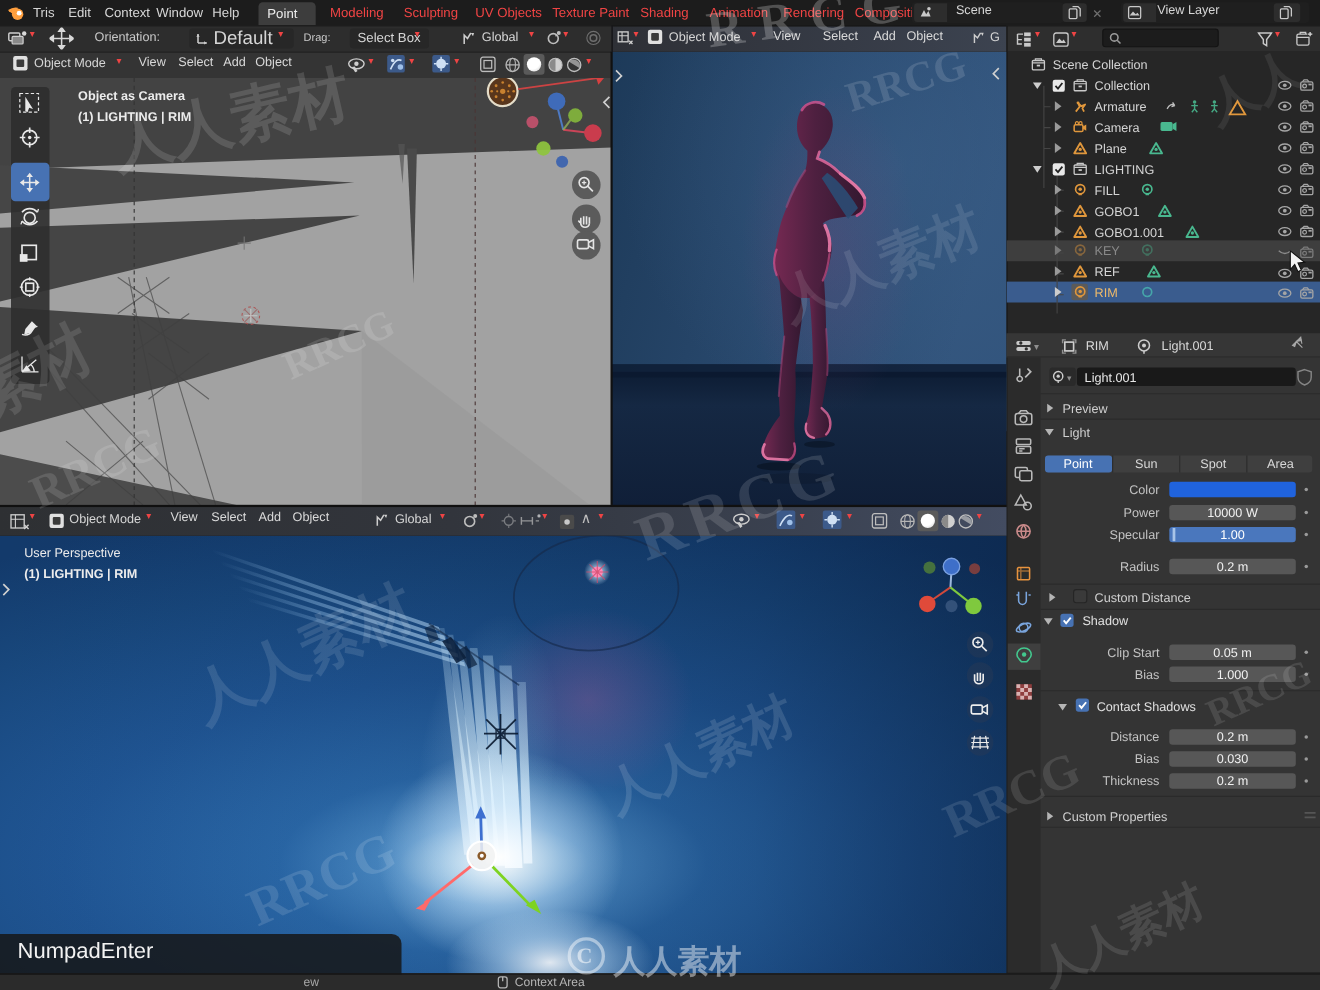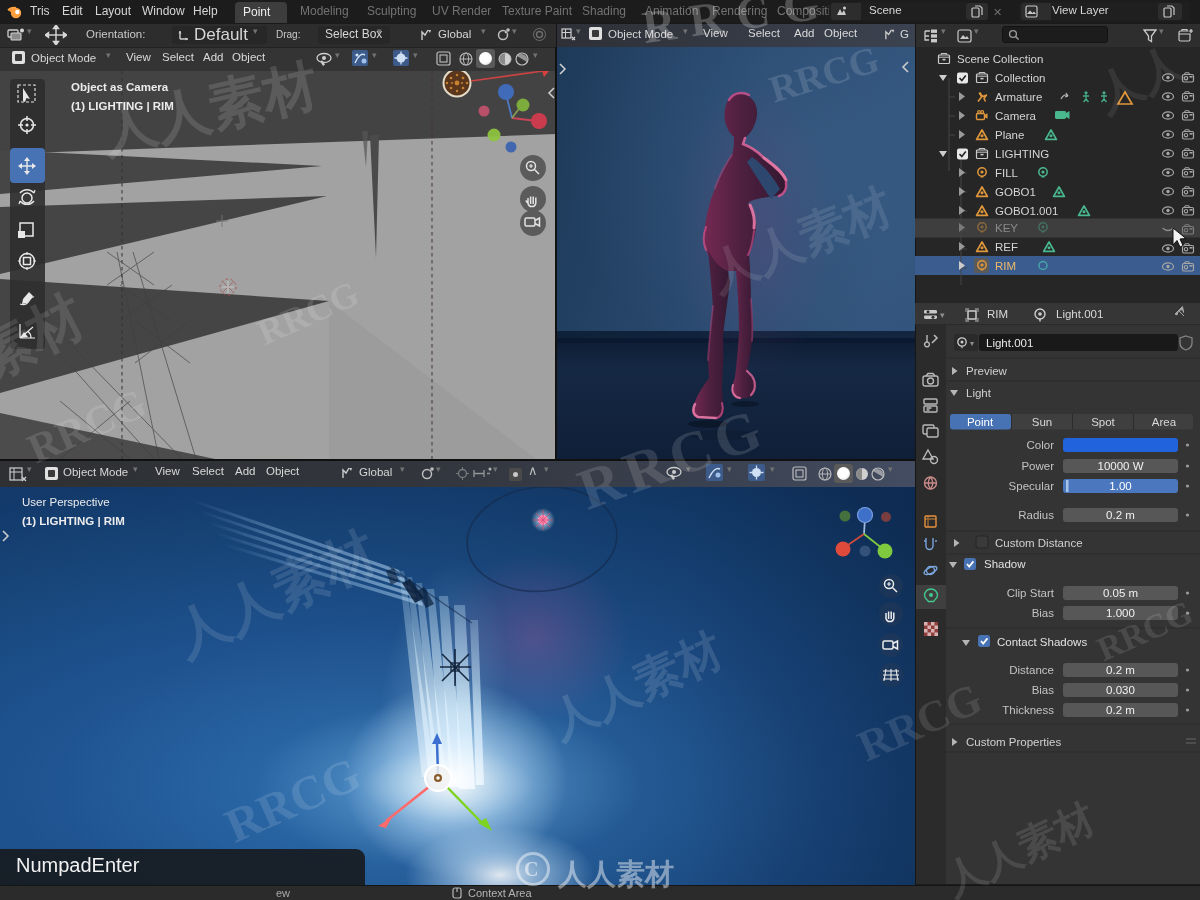--- a/index.html
+++ b/index.html
@@ -1,45 +1,45 @@
 <!DOCTYPE html>
 <html><head><meta charset="utf-8">
 <style>
 *{margin:0;padding:0;box-sizing:border-box}
 html,body{width:1200px;height:900px;overflow:hidden;background:#1b1b1b}
 body{font-family:"Liberation Sans",sans-serif;-webkit-font-smoothing:antialiased}
 .a{position:absolute}
 #page{position:relative;width:1200px;height:900px;overflow:hidden}
 .t{color:#d6d6d6;font-size:12px;line-height:23px;white-space:nowrap}
-.dim{color:#737373}
+.dim{color:#ef4444}
 .chip{background:#252525;border-radius:3px}
 .menu{color:#d9d9d9;font-size:12px}
 .wm{position:absolute;color:#fff;font-weight:bold;pointer-events:none;white-space:nowrap}
 .wms{font-family:"Liberation Serif",serif}
 </style></head>
 <body>
 <div id="page">
 
 <div class="a" style="left:0;top:0;width:1200px;height:23px;background:#1c1c1c"></div>
 <svg class="a" style="left:7px;top:4px" width="16" height="16" viewBox="0 0 16 16">
  <circle cx="9" cy="9" r="5.2" fill="#ff9f3e"></circle>
       <circle cx="10.4" cy="8" r="2.2" fill="#fff"></circle>
  <path d="M1,6 L8,4 L5,9 Z" fill="#ff9f3e"></path>
       <path d="M1,6 Q5,3 9,4" stroke="#ff9f3e" stroke-width="2" fill="none"></path>
 </svg>
 <div class="a t" style="left:30px;top:0">Tris</div>
 <div class="a t" style="left:62px;top:0">Edit</div>
-<div class="a t" style="left:95px;top:0">Layout</div>
+<div class="a t" style="left:95px;top:0">Context</div>
 <div class="a t" style="left:142px;top:0">Window</div>
 <div class="a t" style="left:193px;top:0">Help</div>
 <div class="a" style="left:235px;top:2px;width:52px;height:21px;background:#3d3d3d;border-radius:4px 4px 0 0"></div>
 <div class="a t" style="left:243px;top:1px;color:#ececec">Point</div>
 <div class="a t dim" style="left:300px;top:0">Modeling</div>
 <div class="a t dim" style="left:367px;top:0">Sculpting</div>
-<div class="a t dim" style="left:432px;top:0">UV Render</div>
+<div class="a t dim" style="left:432px;top:0">UV Objects</div>
 <div class="a t dim" style="left:502px;top:0">Texture Paint</div>
 <div class="a t dim" style="left:582px;top:0">Shading</div>
 <div class="a t dim" style="left:645px;top:0">Animation</div>
 <div class="a t dim" style="left:712px;top:0">Rendering</div>
 <div class="a t dim" style="left:777px;top:0">Compositing</div>
 
 <div class="a chip" style="left:829px;top:2px;width:138px;height:19px;background:#1f1f1f"></div>
 <div class="a" style="left:831px;top:3px;width:30px;height:17px;background:#2d2d2d;border-radius:3px 0 0 3px"></div>
 <svg class="a" width="13" height="13" style="left:835px;top:5px" viewBox="0 0 13 13">
       <path d="M2 10 L5 4 L7 8 L9 5 L11 10 Z" fill="#c9c9c9"></path>

